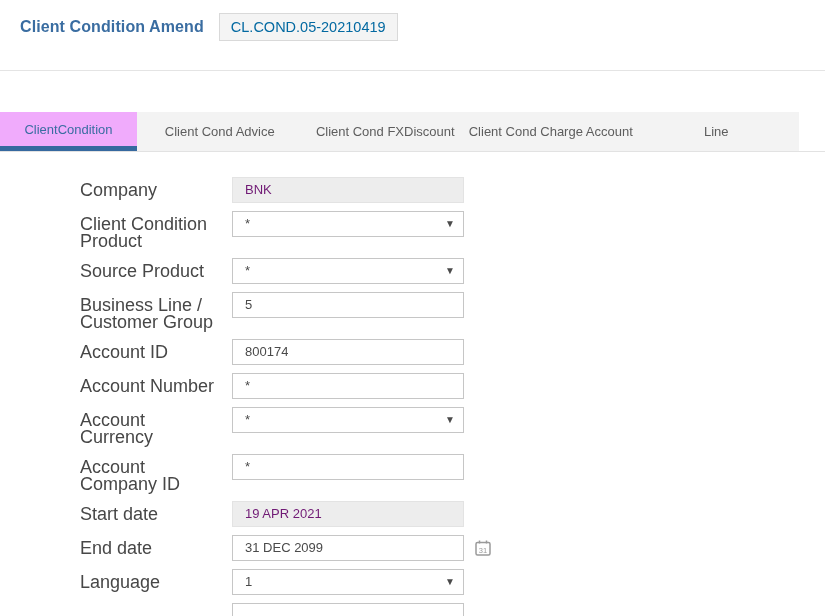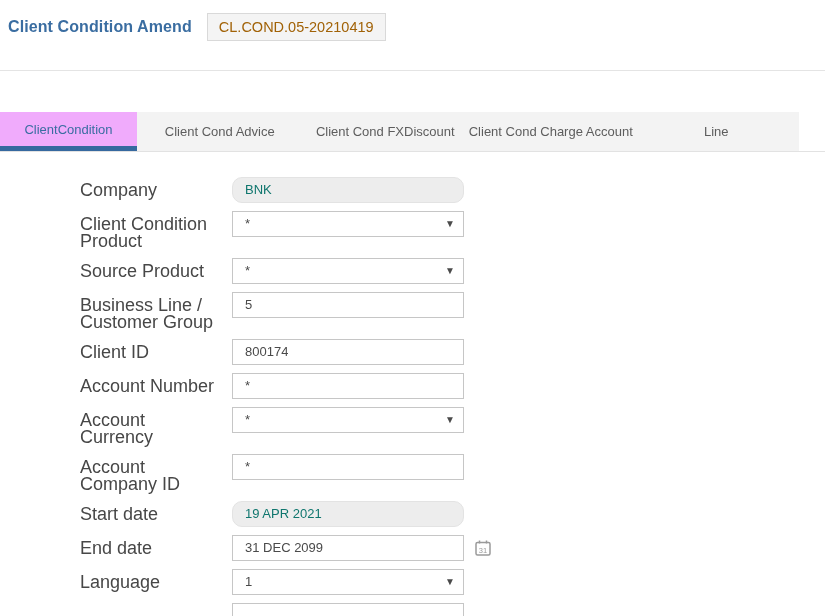--- a/index.html
+++ b/index.html
@@ -5,32 +5,32 @@
   * { box-sizing: border-box; margin: 0; padding: 0; }
   html, body {
     width: 825px; height: 616px;
     overflow: hidden;
     background: #ffffff;
     font-family: "Liberation Sans", "DejaVu Sans", sans-serif;
   }
   
   .header {
     height: 71px;
-    padding: 13px 0 0 8px;
+    padding: 13px 0 0 20px;
     border-bottom: 1px solid #e4e4e4;
   }
   .header-line { display: flex; align-items: center; gap: 15px; }
   .page-title {
     color: #3a6da1;
     font-size: 16px;
     font-weight: bold;
     letter-spacing: .1px;
   }
   .record-badge {
-    color: #a16207;
+    color: #0369a1;
     font-size: 14.5px;
     background: #f4f4f4;
     border: 1px solid #d9d9d9;
     padding: 5px 11px 5px 11px;
     white-space: nowrap;
   }
   
   .tabbar-wrap {
     margin-top: 41px;
     border-bottom: 1px solid #e2e2e2;
@@ -87,22 +87,21 @@
     padding: 0 22px 0 12px;
   }
   .input .val {
     overflow: hidden;
     white-space: nowrap;
     line-height: 24px;
   }
   .input.disabled {
     background: #ededed;
     border-color: #e3e3e3;
-    color: #0f766e;
-    border-radius: 10px;
+    color: #701a75;
   }
   .input .arrow {
     position: absolute;
     right: 8px;
     top: 50%;
     transform: translateY(-54%);
     font-size: 10px;
     color: #4a4a4a;
     pointer-events: none;
   }
@@ -168,21 +167,21 @@
     </div>
     <div class="row">
       <div class="field-label">Business Line / Customer Group</div>
       <div class="ctrl">
         <div class="input">
           <span class="val">5</span>
         </div>
       </div>
     </div>
     <div class="row">
-      <div class="field-label">Client ID</div>
+      <div class="field-label">Account ID</div>
       <div class="ctrl">
         <div class="input">
           <span class="val">800174</span>
         </div>
       </div>
     </div>
     <div class="row">
       <div class="field-label">Account Number</div>
       <div class="ctrl">
         <div class="input">

